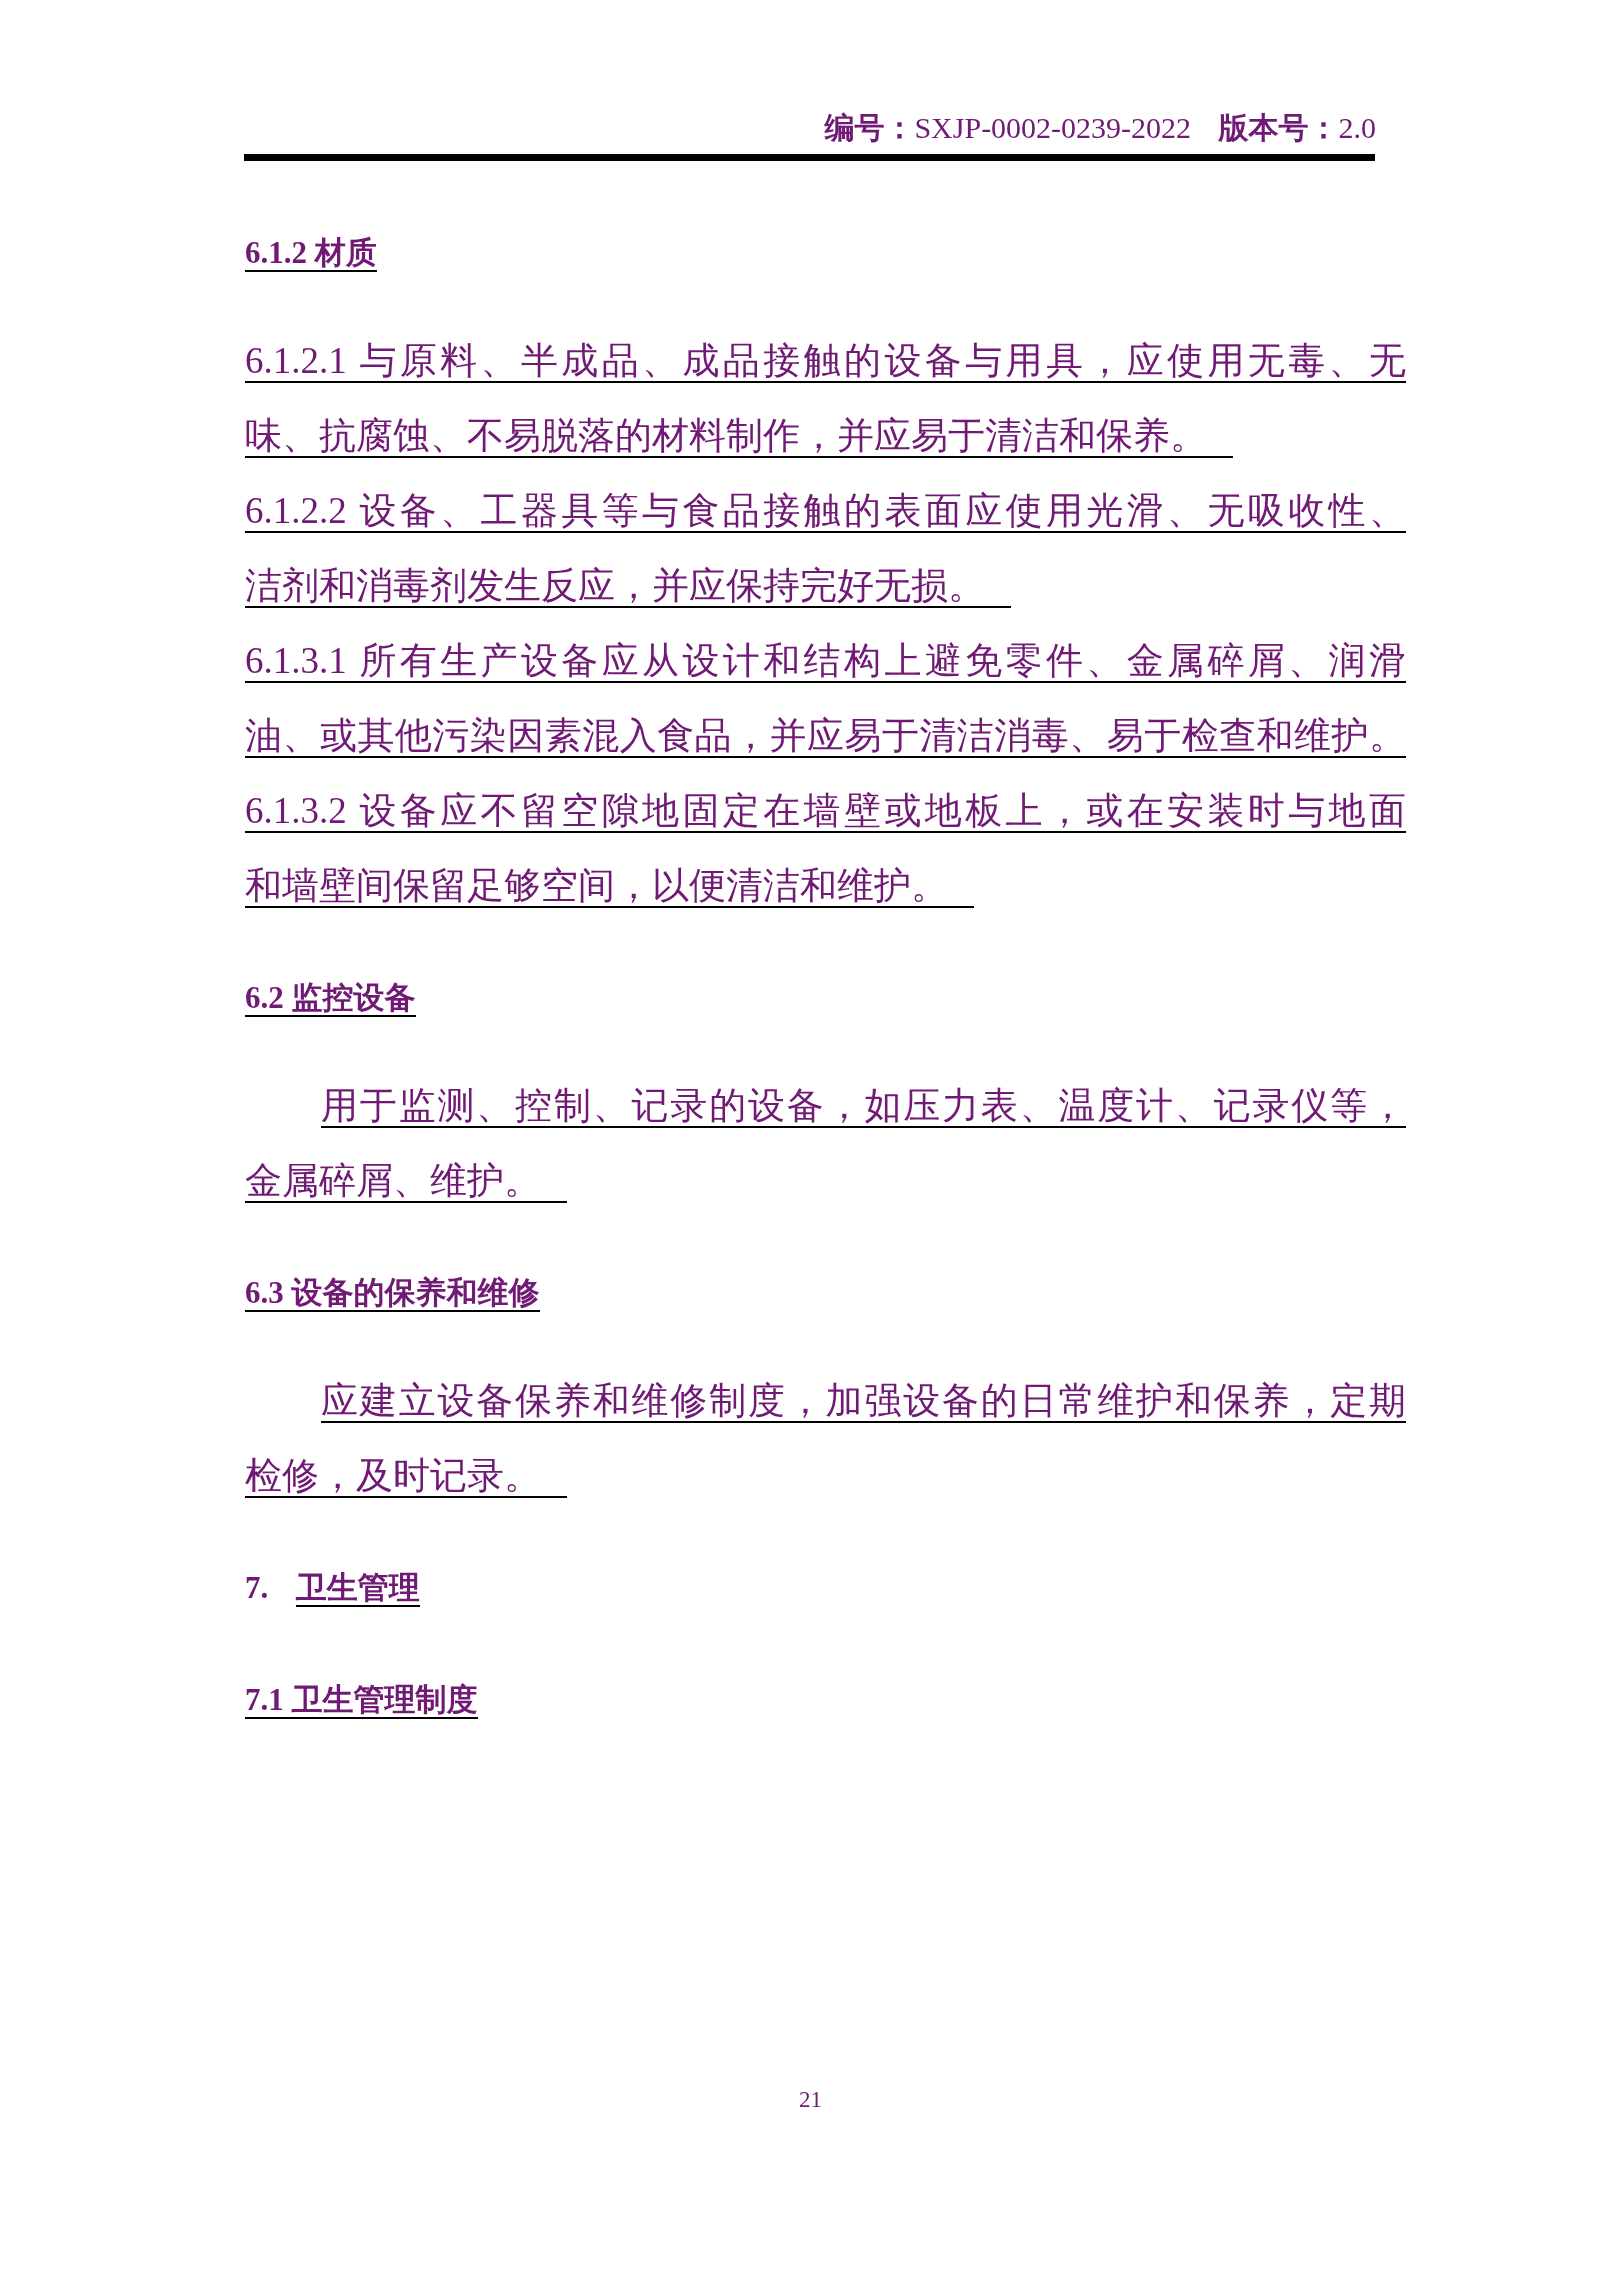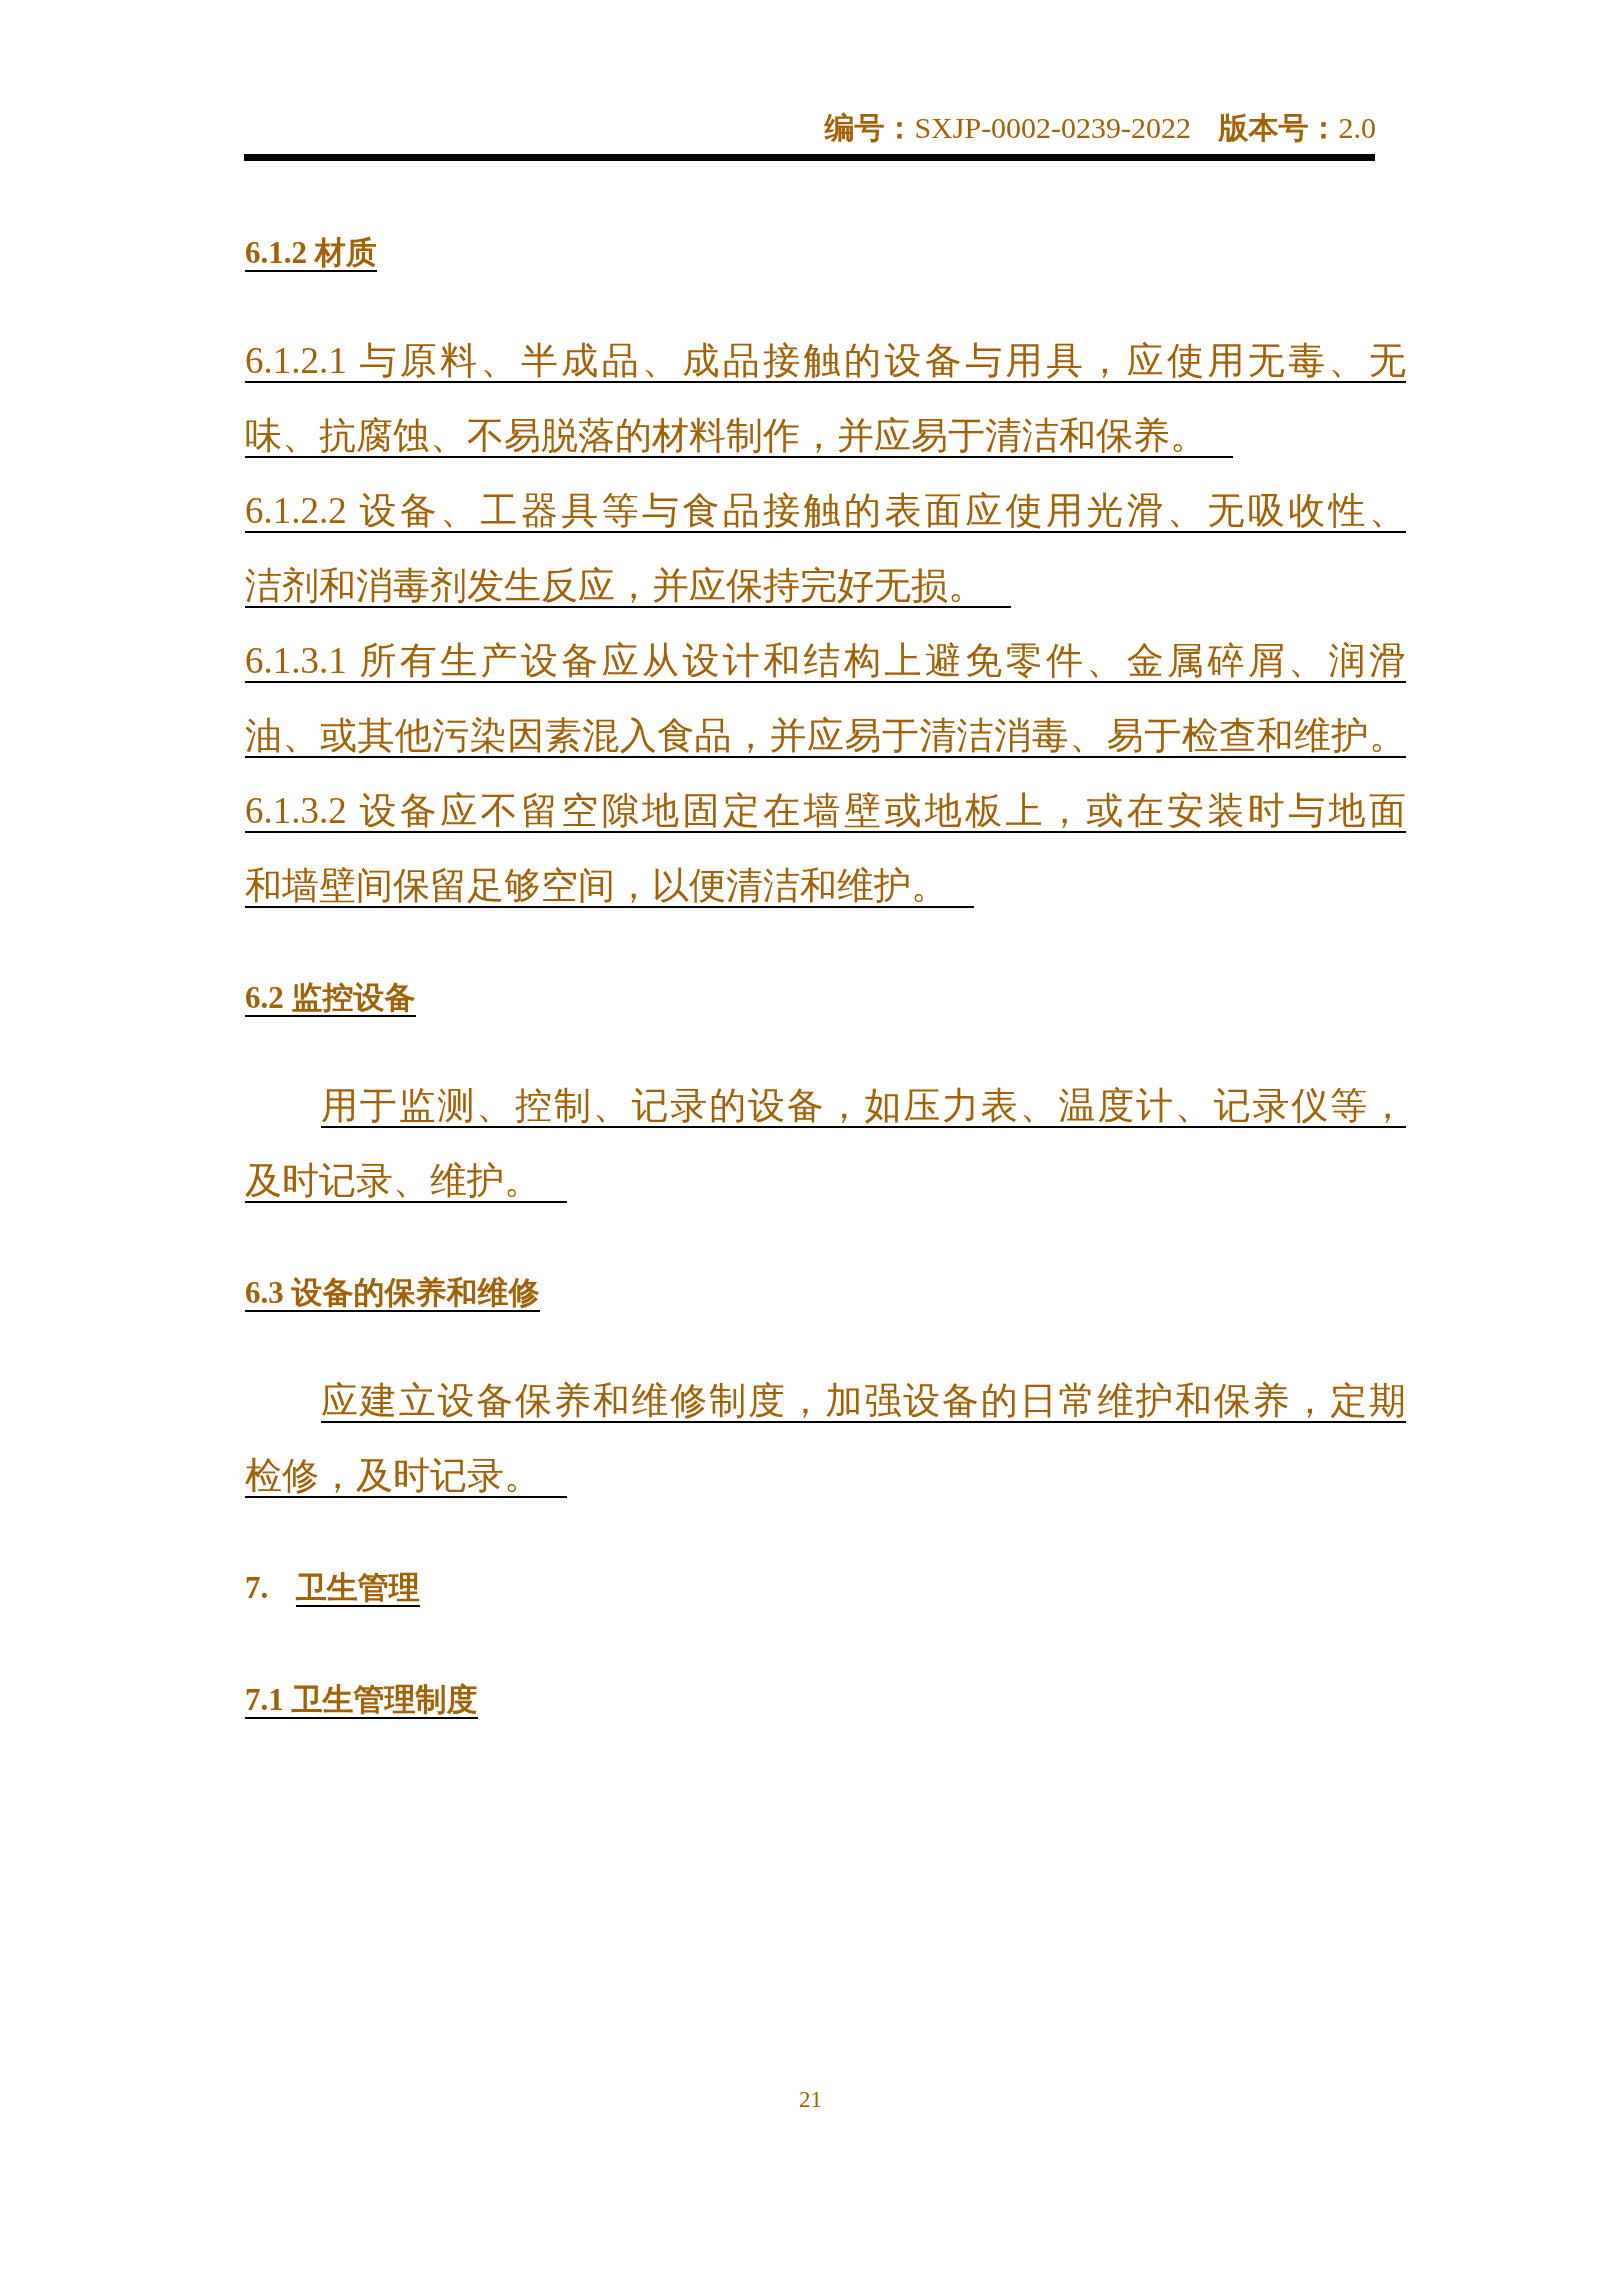--- a/index.html
+++ b/index.html
@@ -6,21 +6,21 @@
     margin: 0;
     padding: 0;
     background: #e8e8e8;
   }
   .page {
     position: relative;
     width: 1621px;
     height: 2293px;
     margin: 0 auto;
     background: #ffffff;
-    color: #a16207;
+    color: #701a75;
     font-family: "Liberation Serif", "DejaVu Serif", serif;
     overflow: hidden;
   }
   
   .header {
     position: absolute;
     top: 108px;
     left: 0;
     right: 245px;
     text-align: right;
@@ -99,21 +99,21 @@
       <div class="line fill"><span class="u">6.1.2.1 与原料、半成品、成品接触的设备与用具，应使用无毒、无</span></div>
       <div class="line"><span class="u tail">味、抗腐蚀、不易脱落的材料制作，并应易于清洁和保养。</span></div>
       <div class="line fill"><span class="u">6.1.2.2 设备、工器具等与食品接触的表面应使用光滑、无吸收性、</span></div>
       <div class="line"><span class="u tail">洁剂和消毒剂发生反应，并应保持完好无损。</span></div>
       <div class="line fill"><span class="u">6.1.3.1 所有生产设备应从设计和结构上避免零件、金属碎屑、润滑</span></div>
       <div class="line fill"><span class="u">油、或其他污染因素混入食品，并应易于清洁消毒、易于检查和维护。</span></div>
       <div class="line fill"><span class="u">6.1.3.2 设备应不留空隙地固定在墙壁或地板上，或在安装时与地面</span></div>
       <div class="line"><span class="u tail">和墙壁间保留足够空间，以便清洁和维护。</span></div>
       <div class="heading"><span class="u">6.2 监控设备</span></div>
       <div class="line fill indent"><span class="u">用于监测、控制、记录的设备，如压力表、温度计、记录仪等，</span></div>
-      <div class="line"><span class="u tail">及时记录、维护。</span></div>
+      <div class="line"><span class="u tail">金属碎屑、维护。</span></div>
       <div class="heading"><span class="u">6.3 设备的保养和维修</span></div>
       <div class="line fill indent"><span class="u">应建立设备保养和维修制度，加强设备的日常维护和保养，定期</span></div>
       <div class="line"><span class="u tail">检修，及时记录。</span></div>
       <div class="heading"><span class="num">7.</span><span class="u">卫生管理</span></div>
       <div class="heading"><span class="u">7.1 卫生管理制度</span></div>
     </div>
 
   <div class="footer">21</div>
 
 </div>

